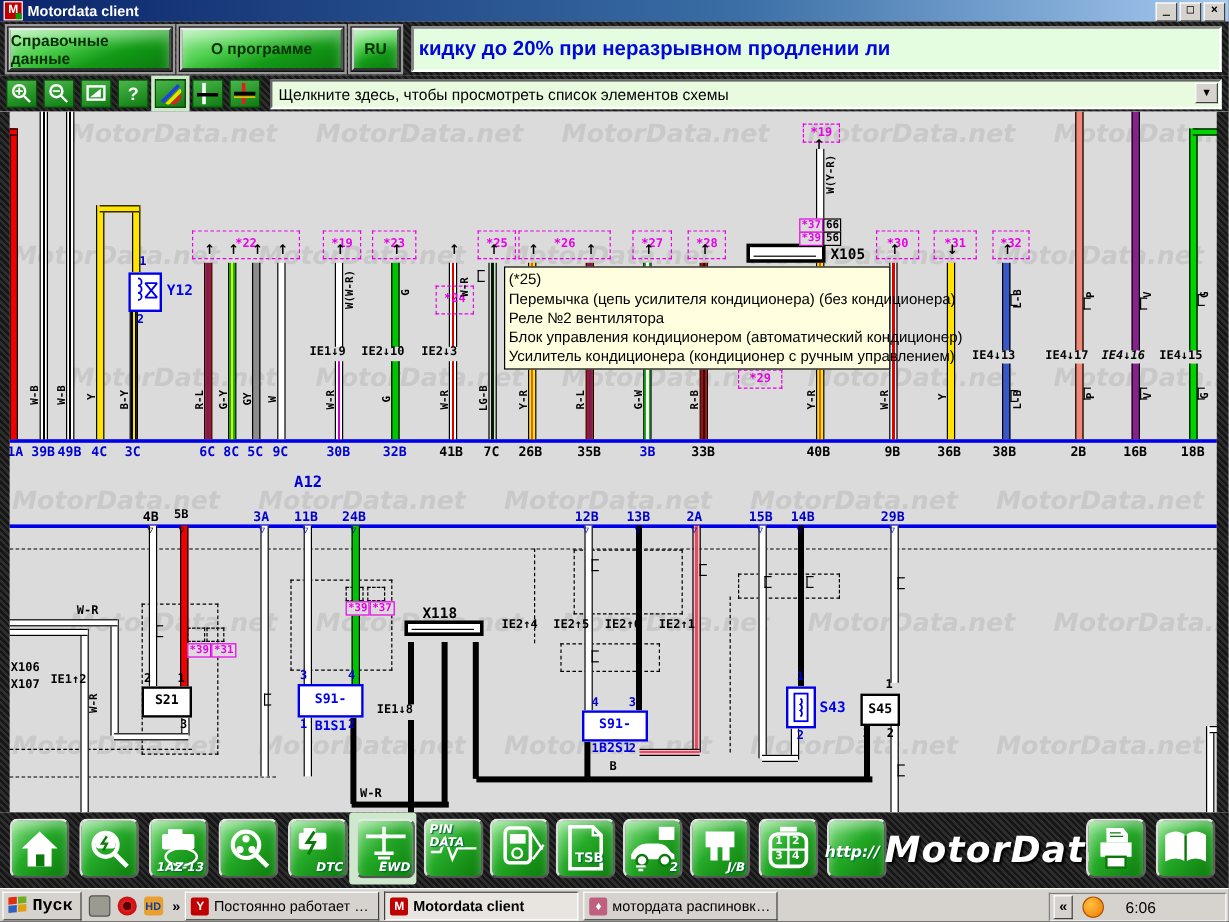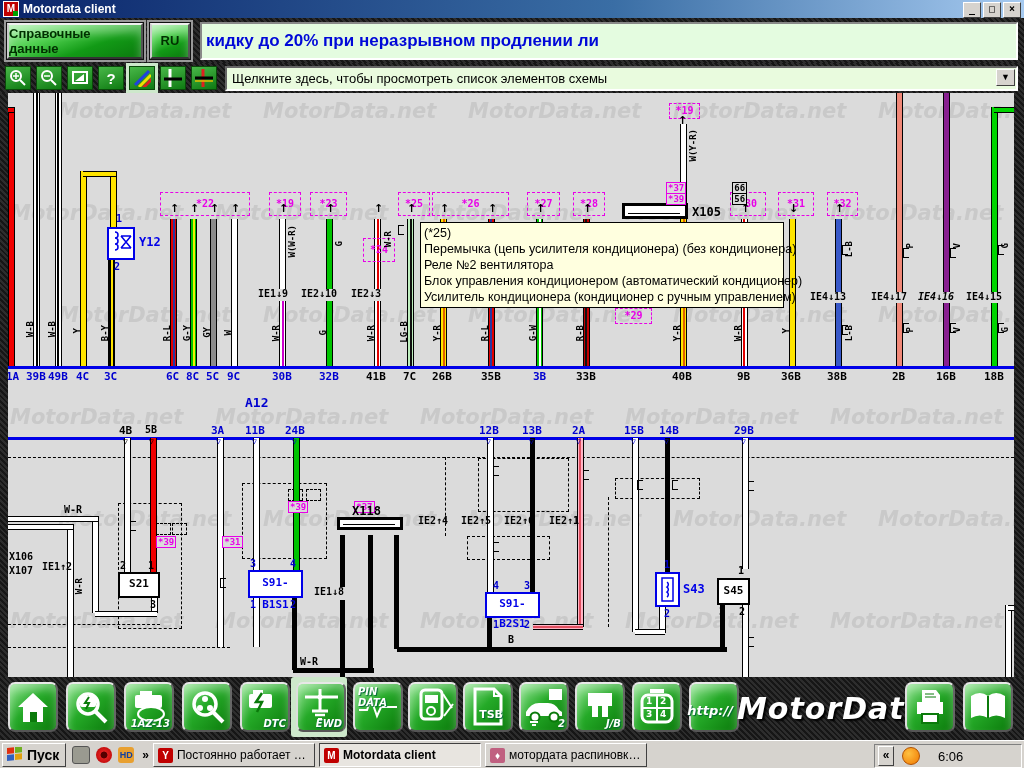--- a/index.html
+++ b/index.html
@@ -50,41 +50,41 @@
   .dashv{position:absolute;border-left:1px dashed #000;z-index:1;}
   .dbox{position:absolute;border:1px dashed #000;z-index:1;}
   .sbox{position:absolute;border:1px dashed #E800E8;color:#E800E8;font:bold 10px "DejaVu Sans Mono",monospace;
     text-align:center;z-index:3;}
   .ctext{position:absolute;font:bold 10px "DejaVu Sans Mono",monospace;color:#000;white-space:nowrap;z-index:4;}
   .vt{writing-mode:vertical-rl;transform:rotate(180deg);}
   .cbox{position:absolute;background:#FFF;z-index:3;}
   .tri{position:absolute;font-size:8px;z-index:3;line-height:8px;}
   .ar{position:absolute;font:bold 11px "DejaVu Sans",sans-serif;z-index:3;line-height:10px;}
   .sp{position:absolute;width:5px;height:8px;border:1px solid #000;border-right:none;z-index:3;background:transparent;}
-  .plbl{position:absolute;display:flex;z-index:4;font:bold 9px "DejaVu Sans Mono",monospace;gap:46px;}
+  .plbl{position:absolute;display:flex;z-index:4;font:bold 9px "DejaVu Sans Mono",monospace;}
   .plbl b{border:1px solid #E800E8;color:#E800E8;padding:0 1px;font-weight:bold;background:#DBDBDB;}
   .plbl i{border:1px solid #000;color:#000;padding:0 1px;font-style:normal;background:#DBDBDB;}
-  #tooltip{position:absolute;left:420px;top:129px;width:364px;height:86px;background:#FFFFDF;
+  #tooltip{position:absolute;left:420px;top:129px;width:322px;height:86px;background:#FFFFDF;
     border:1px solid #000;z-index:9;font:12.5px "Liberation Sans",sans-serif;color:#000;
     padding:2px 0 16px 3px;box-sizing:border-box;}
   #tooltip div{line-height:16px;white-space:nowrap;}
   .edge{position:absolute;z-index:5;}
   
   #dock{left:0;top:677px;width:1024px;height:63px;}
   .dock-ico{position:absolute;top:5px;width:46px;height:46px;border:2px solid;border-color:#E8E8E8 #666 #555 #DDD;
     border-radius:7px;background:linear-gradient(135deg,#8FE48F 0%,#25AA28 45%,#0B7A0B 100%);
     box-shadow:inset 0 6px 8px rgba(255,255,255,.35);}
   .dock-hl{position:absolute;top:0px;width:56px;height:60px;background:#CDE8CB;border-radius:3px;}
   #docklogo{position:absolute;top:14px;color:#fff;font:bold italic 30px "DejaVu Sans",sans-serif;
     text-shadow:2px 2px 2px #000;letter-spacing:1px;}
   
   #taskbar{left:0;top:740px;width:1024px;height:28px;background:#D6D3CE;border-top:1px solid #fff;
     display:flex;align-items:center;font-size:12px;}
   #startbtn{height:22px;margin-left:2px;padding:0 6px 0 3px;background:#D6D3CE;border:1px solid;
-    border-color:#FFF #404040 #404040 #FFF;display:flex;align-items:center;font-weight:bold;font-size:14px;}
+    border-color:#FFF #404040 #404040 #FFF;display:flex;align-items:center;font-weight:bold;font-size:14px;font-family:Liberation Mono, monospace;}
   .qico{width:16px;height:16px;margin-left:6px;border-radius:3px;}
   .tbtn{height:22px;width:152px;margin-left:4px;padding:0 4px;background:#D6D3CE;border:1px solid;
     border-color:#FFF #404040 #404040 #FFF;display:flex;align-items:center;overflow:hidden;white-space:nowrap;}
   .tbtn.active{border-color:#404040 #FFF #FFF #404040;background:#E8E5E0;font-weight:bold;}
   .tbtn .ti{width:15px;height:15px;margin-right:4px;flex:none;border-radius:2px;
     color:#fff;font-size:10px;font-weight:bold;text-align:center;line-height:15px;}
   #tray{position:absolute;right:2px;top:3px;height:22px;width:146px;border:1px solid;
     border-color:#808080 #FFF #FFF #808080;display:flex;align-items:center;}
   #traychev{width:14px;height:18px;margin-left:3px;background:#D6D3CE;border:1px solid;
     border-color:#FFF #404040 #404040 #FFF;text-align:center;line-height:16px;font-weight:bold;}
@@ -102,20 +102,21 @@
     <div id="wincontrols">
       <div class="winbtn">_</div>
       <div class="winbtn">□</div>
       <div class="winbtn">×</div>
     </div>
   </div>
 
   <div id="navbar" class="abs carbon">
     <div id="navbtns" style="display:flex;">
         <div class="greenbtn" style="width: 132px;">Справочные данные</div>
+        <div class="greenbtn" style="width: 132px;">О программе</div>
         <div class="greenbtn" style="width: 36px;">RU</div>
       </div>
     <div id="marquee">
       <span>кидку до 20% при неразрывном продлении ли</span>
     </div>
   </div>
 
   <div id="toolbar" class="abs carbon">
     <div id="ticons" style="display:flex;">
         <div class="tico">

